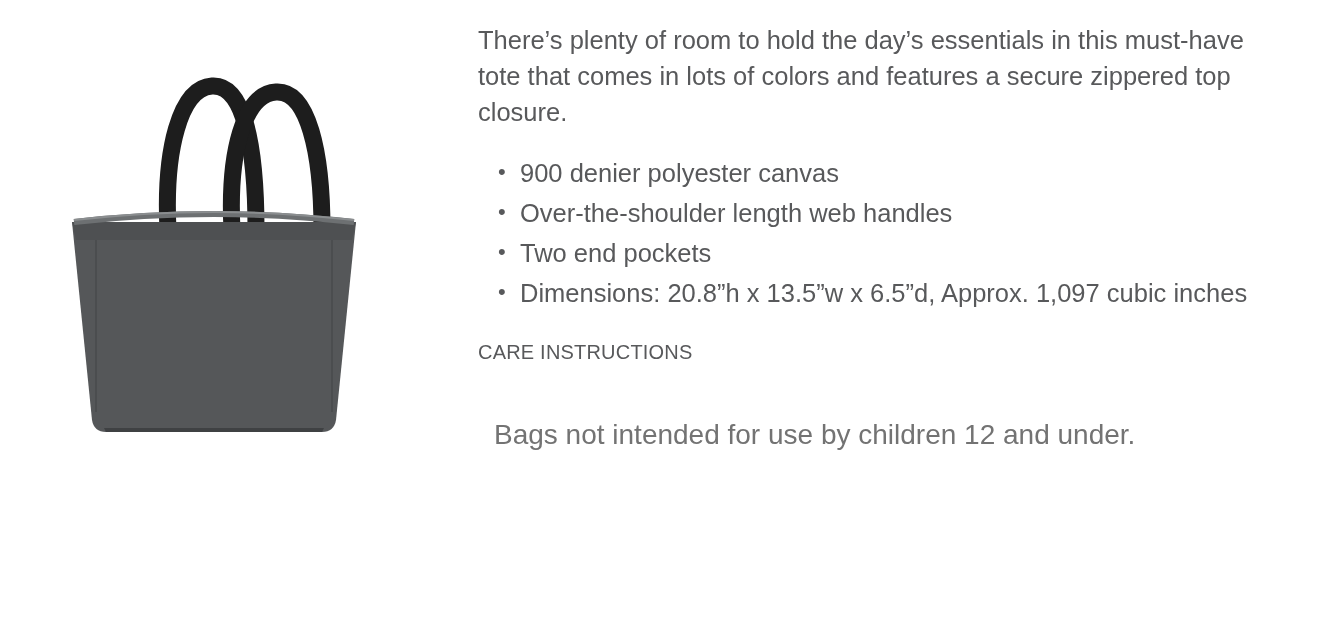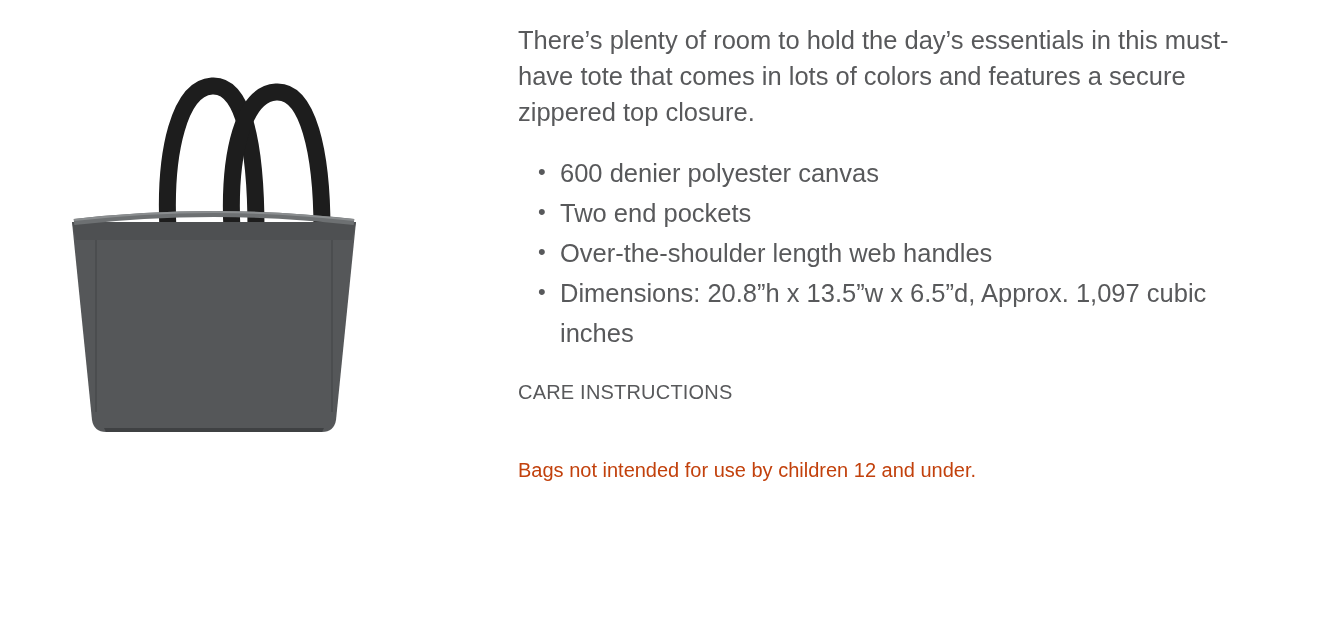--- a/index.html
+++ b/index.html
@@ -13,21 +13,20 @@
     font-family: "Liberation Sans", sans-serif;
     color: #55595c;
     overflow: hidden;
   }
   .page {
     position: relative;
     width: 1342px;
     height: 638px;
     display: flex;
     align-items: flex-start;
-    gap: 40px;
   }
 
   
   .image-col {
     width: 478px;
     height: 638px;
     position: relative;
     flex: 0 0 478px;
   }
   .bag-wrap {
@@ -74,24 +73,24 @@
     color: #58595b;
   }
   .care-heading {
     font-size: 20px;
     line-height: 1.3;
     color: #58595b;
     margin: 0 0 52px 0;
     letter-spacing: 0.2px;
   }
   .footnote {
-    font-size: 20px;
+    font-size: 28px;
     line-height: 1.3;
-    color: #c2410c;
-    margin: 0;
+    color: #737373;
+    margin: 16px;
   }
 </style>
 </head>
 <body>
 
 <div class="page">
 
   <div class="image-col">
     <div class="bag-wrap">
       <svg width="320" height="400" viewBox="0 0 320 400">
@@ -117,23 +116,23 @@
         </g>
       </svg>
     </div>
   </div>
 
   <div class="text-col">
 
     <p class="intro">There’s plenty of room to hold the day’s essentials in this must-have tote that comes in lots of colors and features a secure zippered top closure.</p>
 
     <ul class="features">
-      <li>600 denier polyester canvas</li>
+      <li>900 denier polyester canvas</li>
+      <li>Over-the-shoulder length web handles</li>
       <li>Two end pockets</li>
-      <li>Over-the-shoulder length web handles</li>
       <li>Dimensions: 20.8”h x 13.5”w x 6.5”d, Approx. 1,097 cubic inches</li>
     </ul>
 
     <p class="care-heading">CARE INSTRUCTIONS</p>
 
     <p class="footnote">Bags not intended for use by children 12 and under.</p>
 
   </div>
 </div>
 

